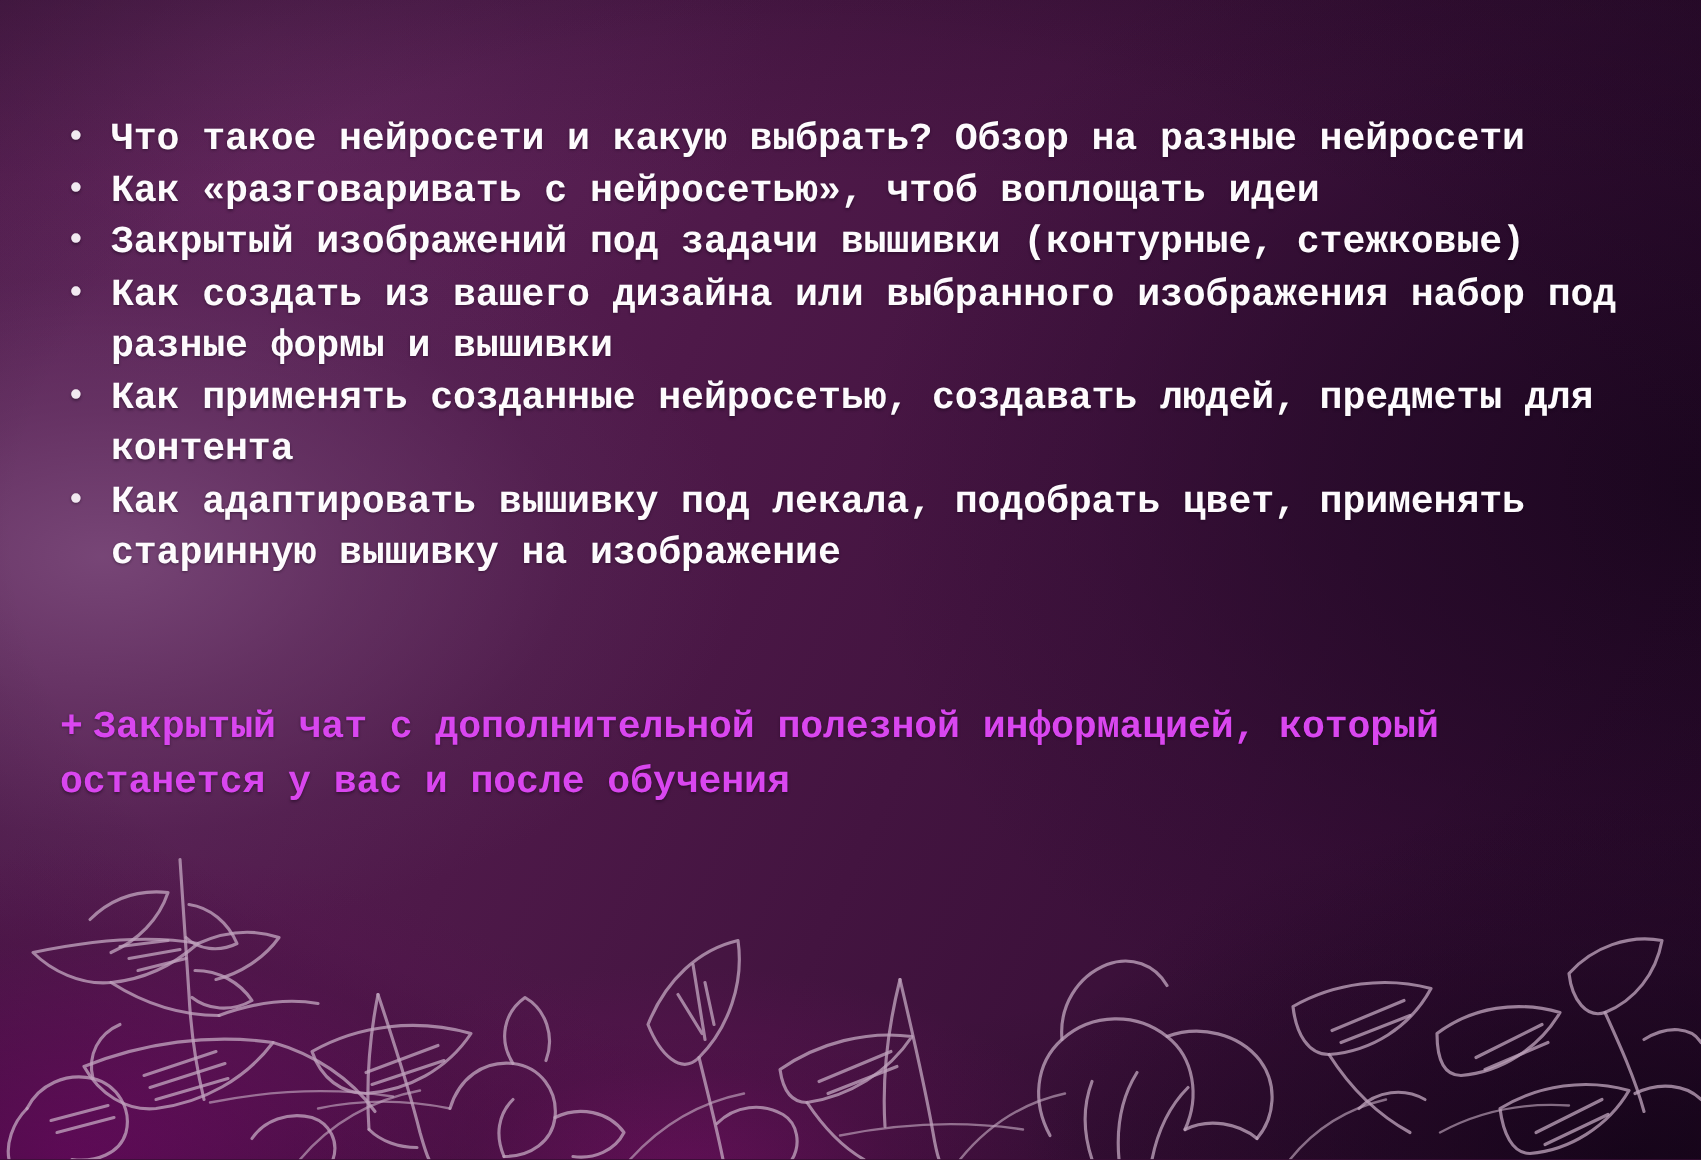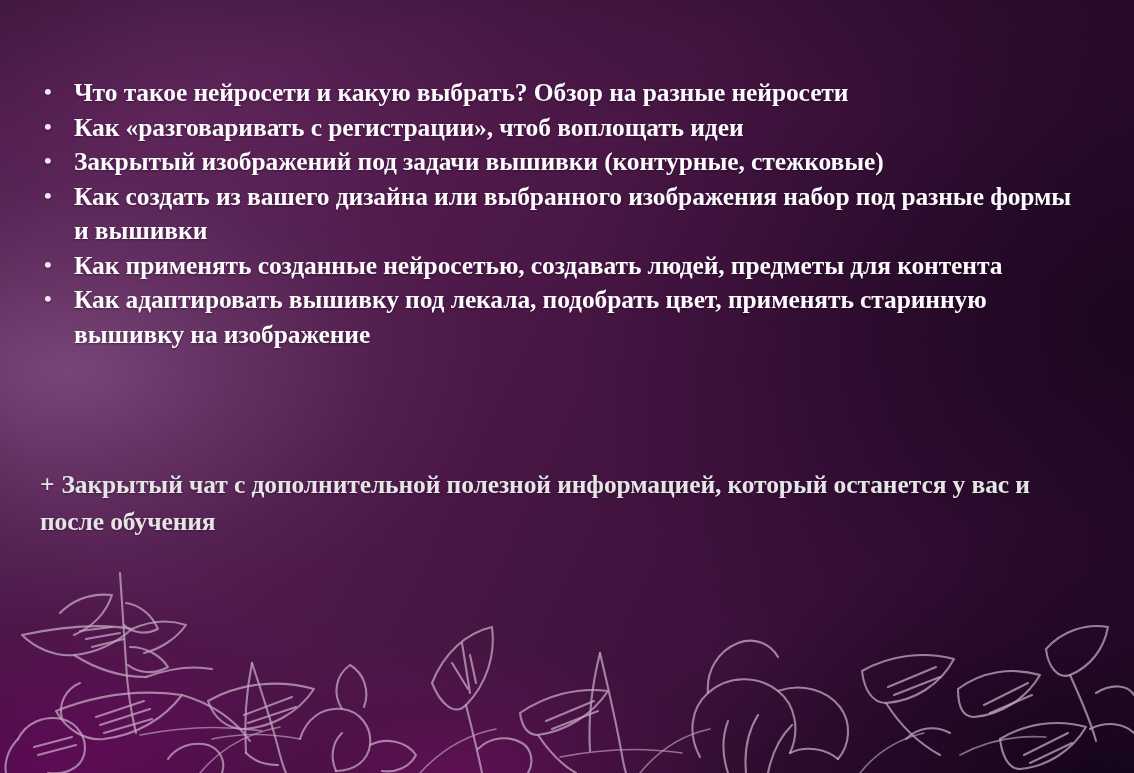--- a/index.html
+++ b/index.html
@@ -5,21 +5,21 @@
   html, body {
     margin: 0;
     padding: 0;
     background: #2b0b28;
   }
   #slide {
     position: relative;
     width: 1134px;
     height: 773px;
     overflow: hidden;
-    font-family: Liberation Serif, serif;
+    font-family: Liberation Mono, monospace;
     background-color: #4a1244;
   }
   
   .bg-layer {
     position: absolute;
     inset: 0;
     pointer-events: none;
   }
   .bg-base {
     background: linear-gradient(115deg,
@@ -136,21 +136,21 @@
     top: -1px;
     font-size: 22px;
     line-height: 34.5px;
     color: #f2e9f1;
   }
   .footnote {
     position: absolute;
     left: 40px;
     top: 466px;
     width: 1052px;
-    color: #e5e5e5;
+    color: #d946ef;
     font-size: 25.5px;
     font-weight: bold;
     line-height: 37px;
     letter-spacing: -0.1px;
     text-shadow: 0 1px 2px rgba(20, 4, 24, 0.45);
   }
   .footnote .plus {
     display: inline;
     margin-right: 7px;
   }
@@ -245,21 +245,21 @@
 
     <path d="M168 216 C176 204 192 198 208 202 C220 206 226 218 222 230"></path>
     <path d="M478 206 C490 194 508 192 522 200 C532 206 534 220 528 230"></path>
     <path d="M906 196 C918 184 936 182 950 190"></path>
   </svg>
 
   <div class="content">
 
     <ul class="bullets">
       <li>Что такое нейросети и какую выбрать? Обзор на разные нейросети</li>
-      <li>Как «разговаривать  с регистрации», чтоб воплощать идеи</li>
+      <li>Как «разговаривать  с нейросетью», чтоб воплощать идеи</li>
       <li>Закрытый изображений под задачи вышивки (контурные, стежковые)</li>
       <li>Как создать из вашего дизайна или выбранного изображения набор под разные формы и вышивки</li>
       <li>Как применять созданные нейросетью, создавать людей, предметы для контента</li>
       <li>Как адаптировать вышивку под лекала, подобрать цвет, применять старинную вышивку на изображение</li>
     </ul>
 
     <div class="footnote"><span class="plus">+</span><span>Закрытый чат с дополнительной полезной информацией, который останется у вас и после обучения</span></div>
 
   </div>
 </div>

